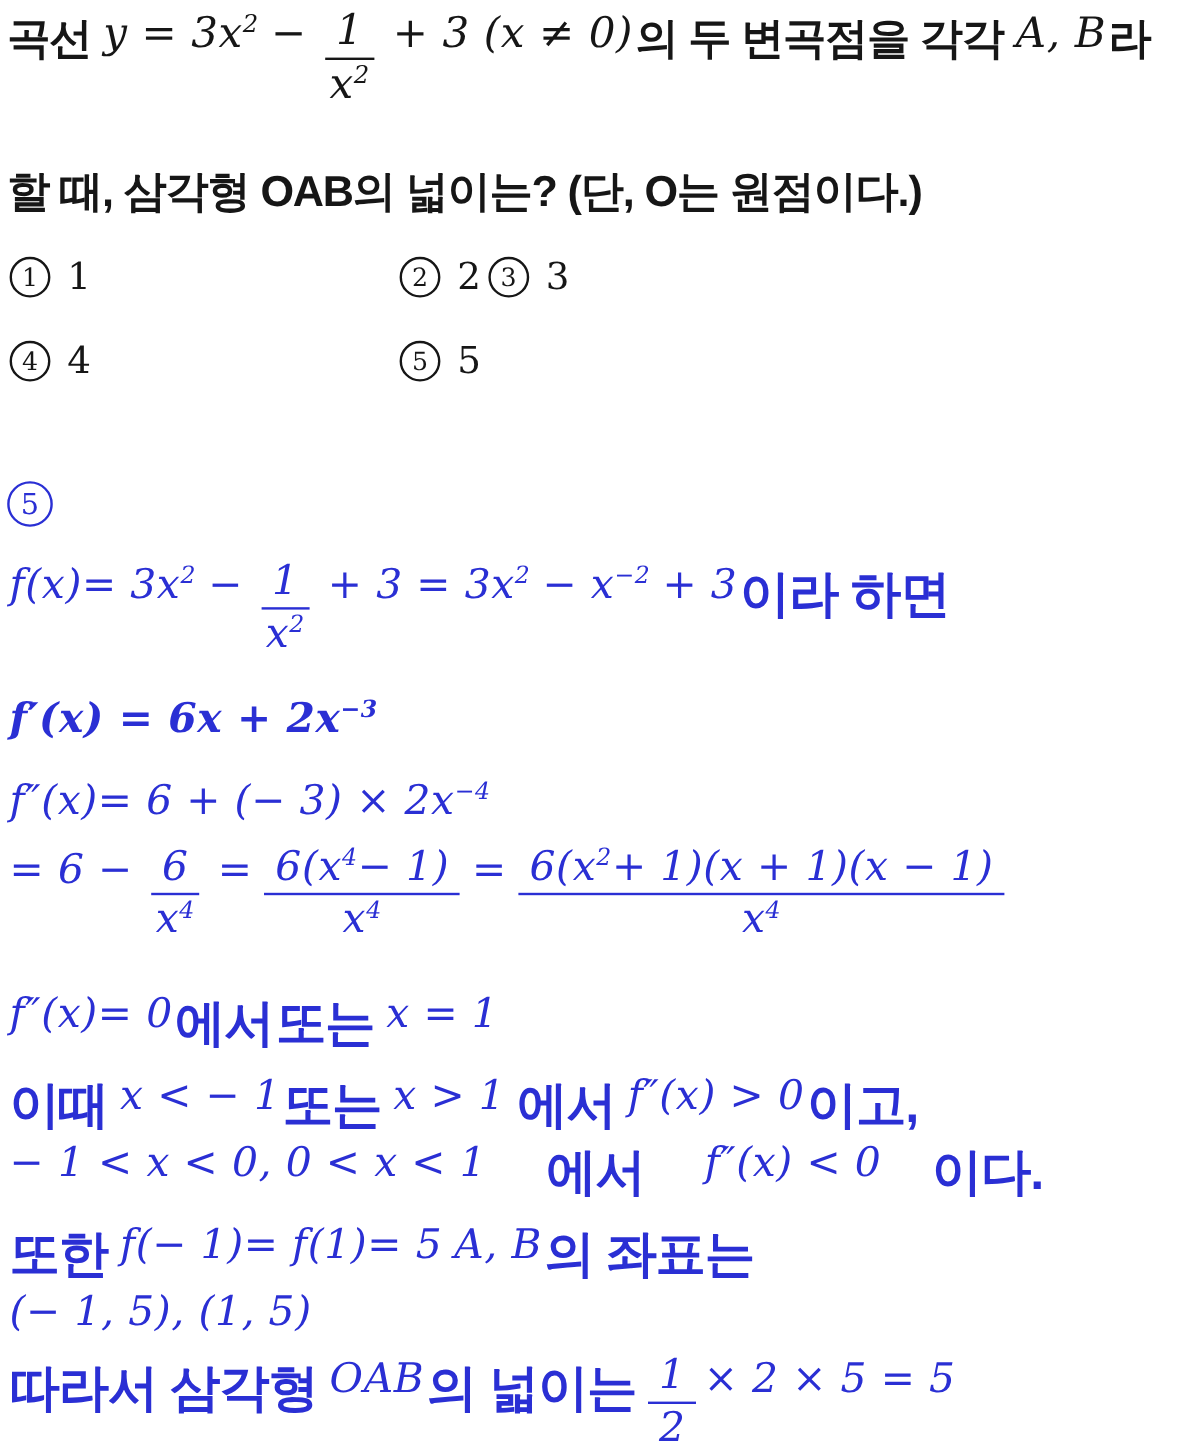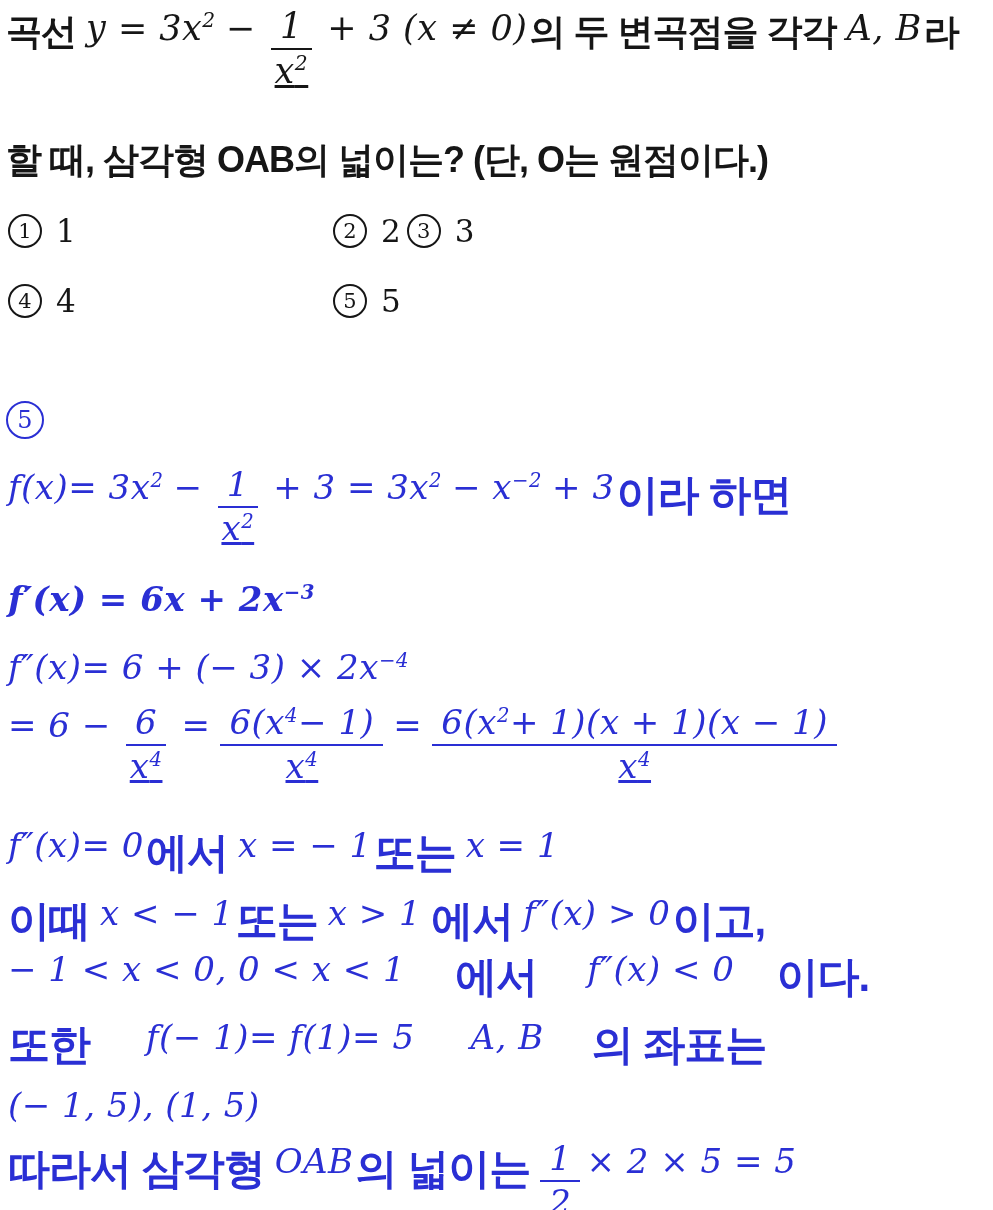--- a/index.html
+++ b/index.html
@@ -11,21 +11,21 @@
   }
   .row{display:flex;align-items:flex-start;flex-wrap:nowrap;white-space:nowrap;}
   .kor{font-family:"Liberation Sans",sans-serif;font-weight:700;font-size:36px;letter-spacing:-1px;}
   .math{font-family:"DejaVu Serif","Liberation Serif",serif;font-style:italic;font-size:35px;letter-spacing:0.5px;}
   .math sup{font-size:0.58em;line-height:0;font-style:italic;}
   .gap{margin-left:10px;}
   .tight{margin-left:2px;}
   
   .frac{display:inline-flex;flex-direction:column;align-items:center;margin:0 10px;vertical-align:middle;}
   .frac .num{border-bottom:2px solid currentColor;padding:0 9px 3px;line-height:1.05;}
-  .frac .den{padding:3px 9px 0;line-height:1.05;text-decoration:underline;}
+  .frac .den{padding:3px 9px 0;line-height:1.05;}
   
   .circ{
     display:inline-flex;align-items:center;justify-content:center;
     width:30px;height:30px;border:2px solid currentColor;border-radius:50%;
     font-family:"DejaVu Serif","Liberation Serif",serif;font-style:normal;
     font-size:21px;line-height:1;flex:0 0 auto;
   }
   .choice-val{font-family:"DejaVu Serif","Liberation Serif",serif;font-size:31px;margin-left:14px;}
   .choices{display:grid;grid-template-columns:325px 1fr;row-gap:34px;margin:28px 0 0 2px;}
   .choice-cell{display:flex;align-items:center;}
@@ -37,22 +37,22 @@
   #q1{min-height:96px;}
   #q2{margin-top:32px;}
   #answer{margin-top:82px;}
   #s1{margin-top:28px;min-height:82px;}
   #s2{margin-top:30px;min-height:46px;font-weight:bold;}
   #s3{margin-top:22px;min-height:46px;}
   #s4{margin-top:12px;min-height:100px;}
   #s5{margin-top:20px;min-height:46px;}
   #s6{margin-top:12px;min-height:46px;}
   #s7{margin-top:0;min-height:46px;gap:40px;}
-  #s8{margin-top:12px;min-height:46px;gap:46px;}
-  #s9{margin-top:12px;min-height:46px;}
+  #s8{margin-top:12px;min-height:46px;}
+  #s9{min-height:46px;}
   #s10{margin-top:10px;min-height:88px;}
 </style>
 </head>
 <body>
 
 <div class="row" id="q1">
   <span class="kor">곡선</span>
   <span class="math gap"><span>y = 3x</span><sup>2</sup></span>
   <span class="math gap">−</span>
   <span class="frac math">
@@ -141,21 +141,20 @@
   <span class="math">=</span>
   <span class="frac math">
     <span class="num"><span>6(x</span><sup>2</sup><span>+ 1)(x + 1)(x − 1)</span></span>
     <span class="den"><span>x</span><sup>4</sup></span>
   </span>
 </div>
 
 <div class="row blue sol" id="s5">
   <span class="math">f″(x)= 0</span>
   <span class="kor tight">에서</span>
-  <span class="math gap">x = − 1</span>
   <span class="kor tight">또는</span>
   <span class="math gap">x = 1</span>
 </div>
 
 <div class="row blue sol" id="s6">
   <span class="kor">이때</span>
   <span class="math gap">x &lt; − 1</span>
   <span class="kor tight">또는</span>
   <span class="math gap">x &gt; 1</span>
   <span class="kor gap">에서</span>

